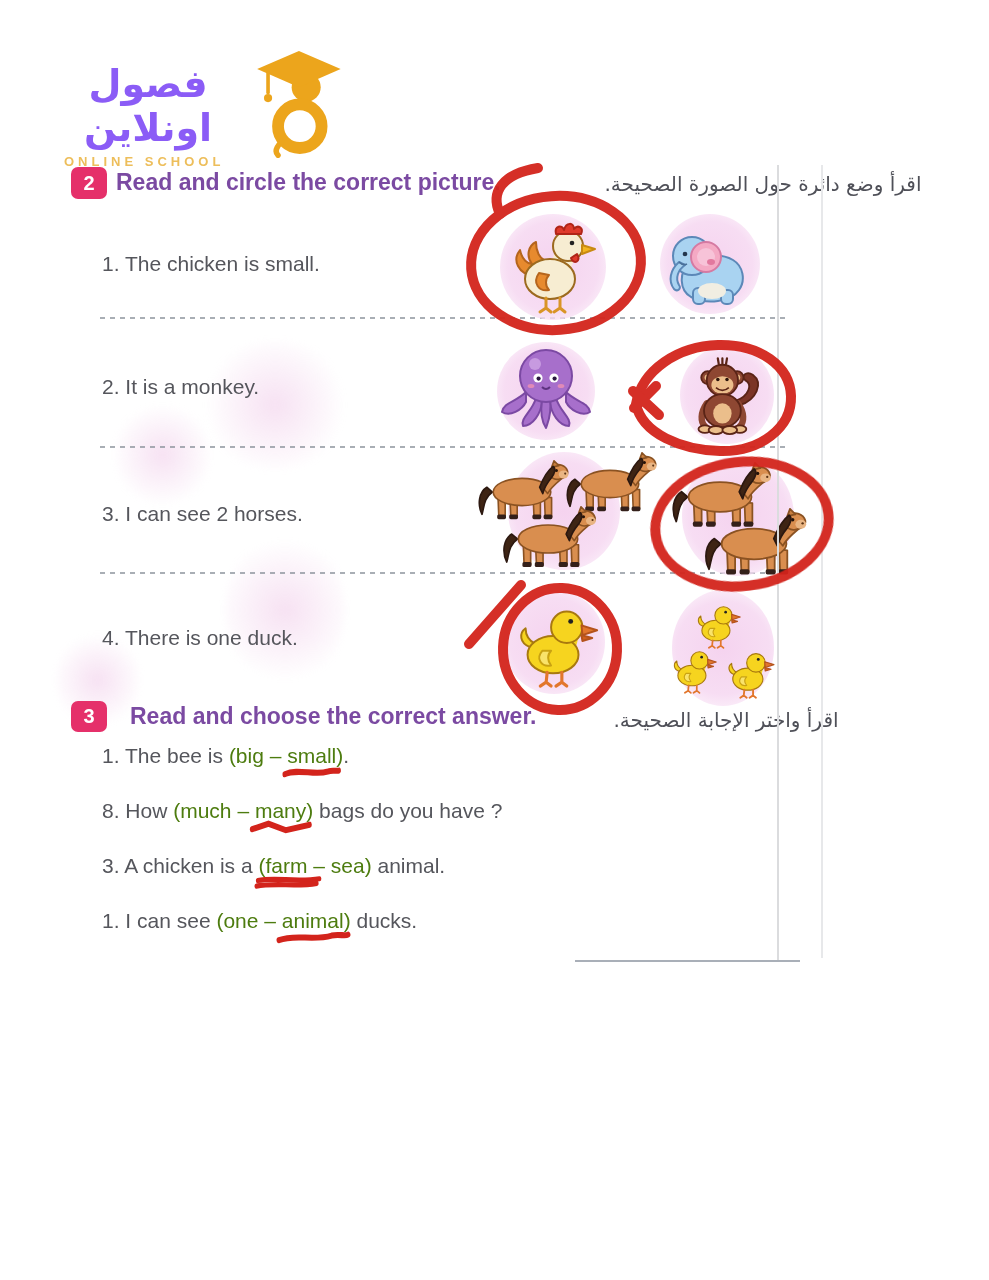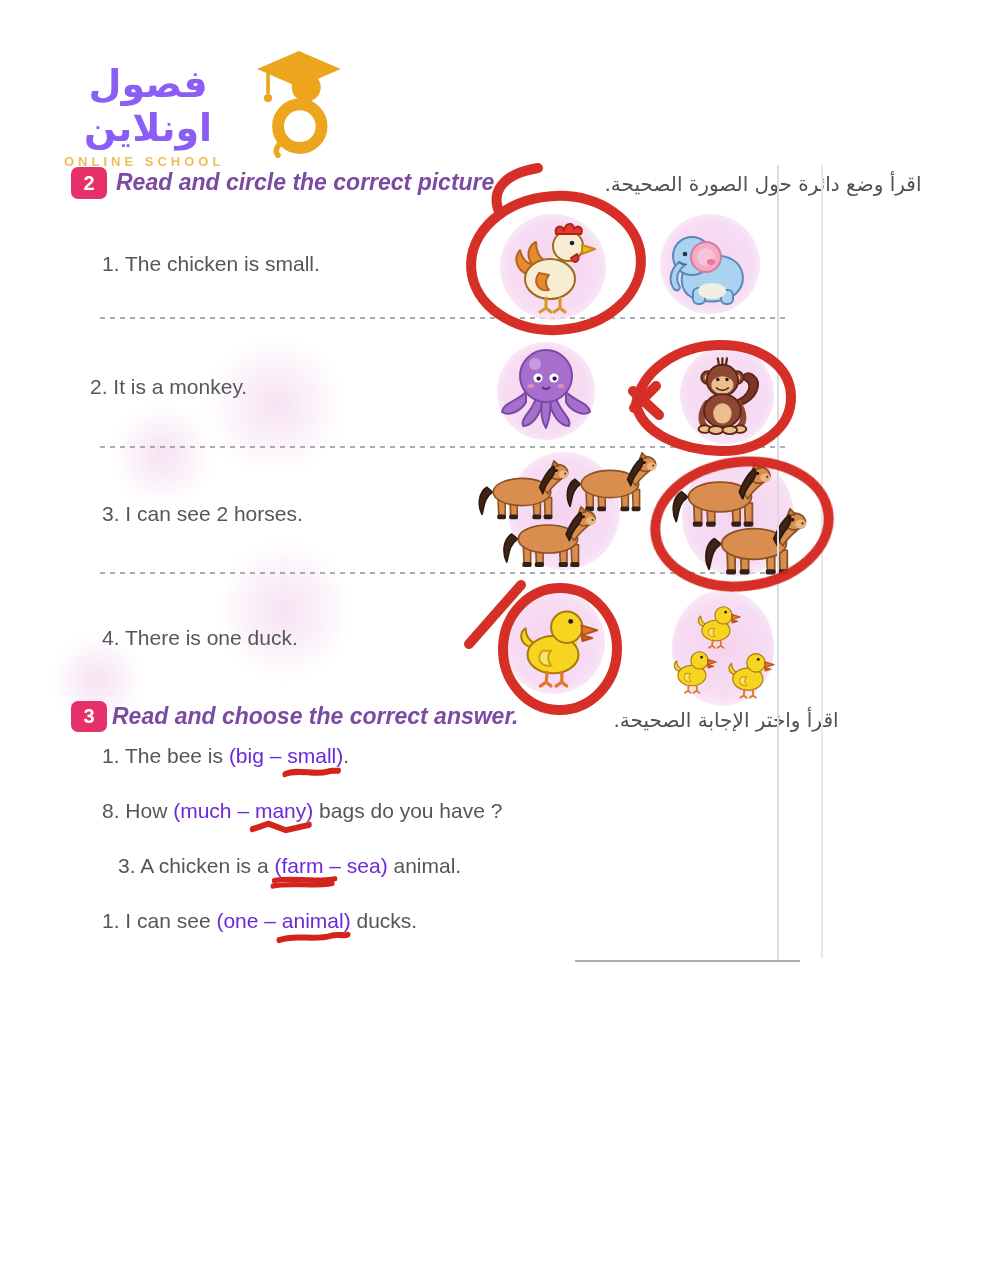--- a/index.html
+++ b/index.html
@@ -6,25 +6,25 @@
   #page{position:relative;width:989px;height:1280px;background:#ffffff;overflow:hidden;
         font-family:"Liberation Sans","DejaVu Sans",sans-serif;}
   .abs{position:absolute;}
   
   .logo-ar{left:48px;top:62px;width:200px;text-align:center;font-size:38px;font-weight:bold;
            color:#8b5cf6;direction:rtl;font-family:"DejaVu Sans",sans-serif;}
   .logo-en{left:64px;top:122px;font-size:13px;letter-spacing:4px;color:#EDBE5B;font-weight:bold;margin-top:32px;}
   
   .badge{width:36px;height:32px;background:#E5306A;border-radius:7px;color:#fff;
          font-size:20px;font-weight:bold;display:flex;align-items:center;justify-content:center;}
-  .ex-title{font-size:23px;font-weight:bold;color:#7B4AA2;font-style:italic;}
+  .ex-title{font-size:23px;font-weight:bold;color:#7B4AA2;}
   .ar{direction:rtl;font-family:"DejaVu Sans",sans-serif;color:#4F5058;font-size:20px;text-align:center;}
   
   .sentence{font-size:21px;color:#55565C;white-space:nowrap;}
-  .opt{color:#6d28d9;}
+  .opt{color:#4d7c0f;}
   .ans{position:relative;display:inline-block;}
   .uline{position:absolute;left:-10%;top:100%;width:120%;height:13px;margin-top:-3px;overflow:visible;}
   .dash{height:2px;background:repeating-linear-gradient(90deg,#8C939C 0 5px,transparent 5px 10px);opacity:.75;}
   
   .bubble{border-radius:50%;background:radial-gradient(circle,#F5D3EF 0%,#F7DDF3 60%,rgba(247,221,243,0) 100%);}
   .animal{position:absolute;}
   
   .wm{position:absolute;border-radius:50%;filter:blur(3px);
       background:radial-gradient(circle,rgba(238,196,230,.5),rgba(238,196,230,0) 70%);}
   #overlay{position:absolute;left:0;top:0;z-index:9;pointer-events:none;}
@@ -188,21 +188,21 @@
     <div class="abs bubble z1" style="left:500px;top:214px;width:106px;height:106px"></div>
     <svg class="animal z2" style="left:504px;top:216px" width="100" height="100" viewBox="0 0 100 100" aria-label="chicken">
         <use href="#sym-chicken"></use>
       </svg>
     <div class="abs bubble z1" style="left:660px;top:214px;width:100px;height:100px"></div>
     <svg class="animal z2" style="left:656px;top:214px" width="106" height="100" viewBox="0 0 100 100" aria-label="elephant">
         <use href="#sym-elephant"></use>
       </svg>
     <div class="abs dash" style="left:100px;top:317px;width:690px"></div>
 
-    <div class="abs sentence z3" style="left:90px;top:375px">2. It is a monkey.</div>
+    <div class="abs sentence z3" style="left:102px;top:375px">2. It is a monkey.</div>
     <div class="abs bubble z1" style="left:497px;top:342px;width:98px;height:98px"></div>
     <svg class="animal z2" style="left:496px;top:340px" width="100" height="100" viewBox="0 0 100 100" aria-label="octopus">
         <use href="#sym-octopus"></use>
       </svg>
     <div class="abs bubble z1" style="left:680px;top:346px;width:94px;height:98px"></div>
     <svg class="animal z2" style="left:681px;top:344px" width="92" height="104" viewBox="0 0 100 100" aria-label="monkey">
         <use href="#sym-monkey"></use>
       </svg>
     <div class="abs dash" style="left:100px;top:446px;width:690px"></div>
 
@@ -244,36 +244,36 @@
           <use href="#sym-duck"></use>
         </svg>
       <svg class="animal z2" style="left:720px;top:642px" width="58" height="58" viewBox="0 0 100 100">
           <use href="#sym-duck"></use>
         </svg>
     </div>
   </div>
 
   <div>
     <div class="abs badge z3" style="left:71px;top:701px;height:31px">3</div>
-    <div class="abs ex-title z3" style="left:112px;top:703px">Read and choose the correct answer.</div>
+    <div class="abs ex-title z3" style="left:130px;top:703px">Read and choose the correct answer.</div>
     <div class="abs ar z3" style="right:113px;top:708px;width:300px">اقرأ واختر الإجابة الصحيحة.</div>
 
     <div class="abs sentence z3" style="left:102px;top:744px">
       <span>1. The bee is </span><span class="opt">(big – </span><span class="ans"><span class="opt">small</span><svg class="uline" viewBox="0 0 100 14" preserveAspectRatio="none">
             <path d="M4,10 C28,3 55,12 78,7 C86,5 93,7 97,6" fill="none" stroke="#D3241C" stroke-width="6.5" stroke-linecap="round"></path>
           </svg></span><span class="opt">)</span><span>.</span>
     </div>
 
     <div class="abs sentence z3" style="left:102px;top:799px">
       <span>8. How </span><span class="opt">(much – </span><span class="ans"><span class="opt">many</span><svg class="uline" viewBox="0 0 100 14" preserveAspectRatio="none">
             <path d="M3,10 L30,4 L58,11 L97,5" fill="none" stroke="#D3241C" stroke-width="6.5" stroke-linecap="round"></path>
           </svg></span><span class="opt">)</span><span> bags do you have ?</span>
     </div>
 
-    <div class="abs sentence z3" style="left:118px;top:854px">
+    <div class="abs sentence z3" style="left:102px;top:854px">
       <span>3. A chicken is a </span><span class="opt">(</span><span class="ans"><span class="opt">farm</span><svg class="uline" style="left:-25%;width:160%" viewBox="0 0 100 14" preserveAspectRatio="none">
             <path d="M4,6 C30,2 60,8 96,4" fill="none" stroke="#D3241C" stroke-width="5.5" stroke-linecap="round"></path>
             <path d="M2,12 C30,8 62,13 92,9" fill="none" stroke="#D3241C" stroke-width="5.5" stroke-linecap="round"></path>
           </svg></span><span class="opt"> – sea)</span><span> animal.</span>
     </div>
 
     <div class="abs sentence z3" style="left:102px;top:909px">
       <span>1. I can see </span><span class="opt">(one – </span><span class="ans"><span class="opt">animal</span><svg class="uline" viewBox="0 0 100 14" preserveAspectRatio="none">
             <path d="M4,11 C25,4 50,12 75,6 C85,4 93,7 97,5" fill="none" stroke="#D3241C" stroke-width="6.5" stroke-linecap="round"></path>
           </svg></span><span class="opt">)</span><span> ducks.</span>

